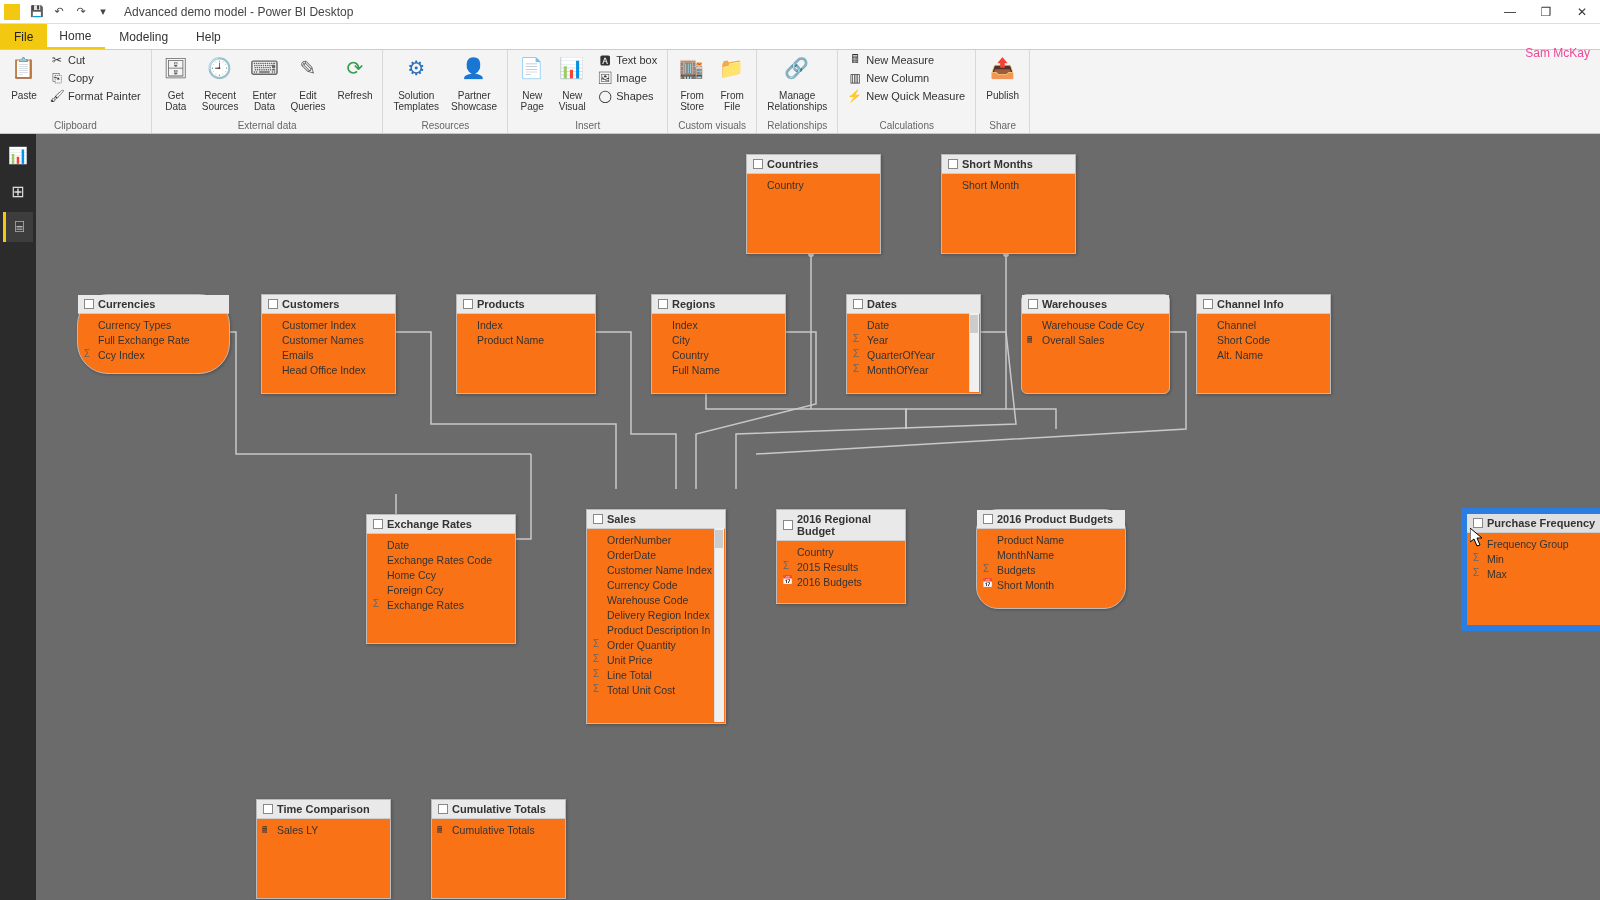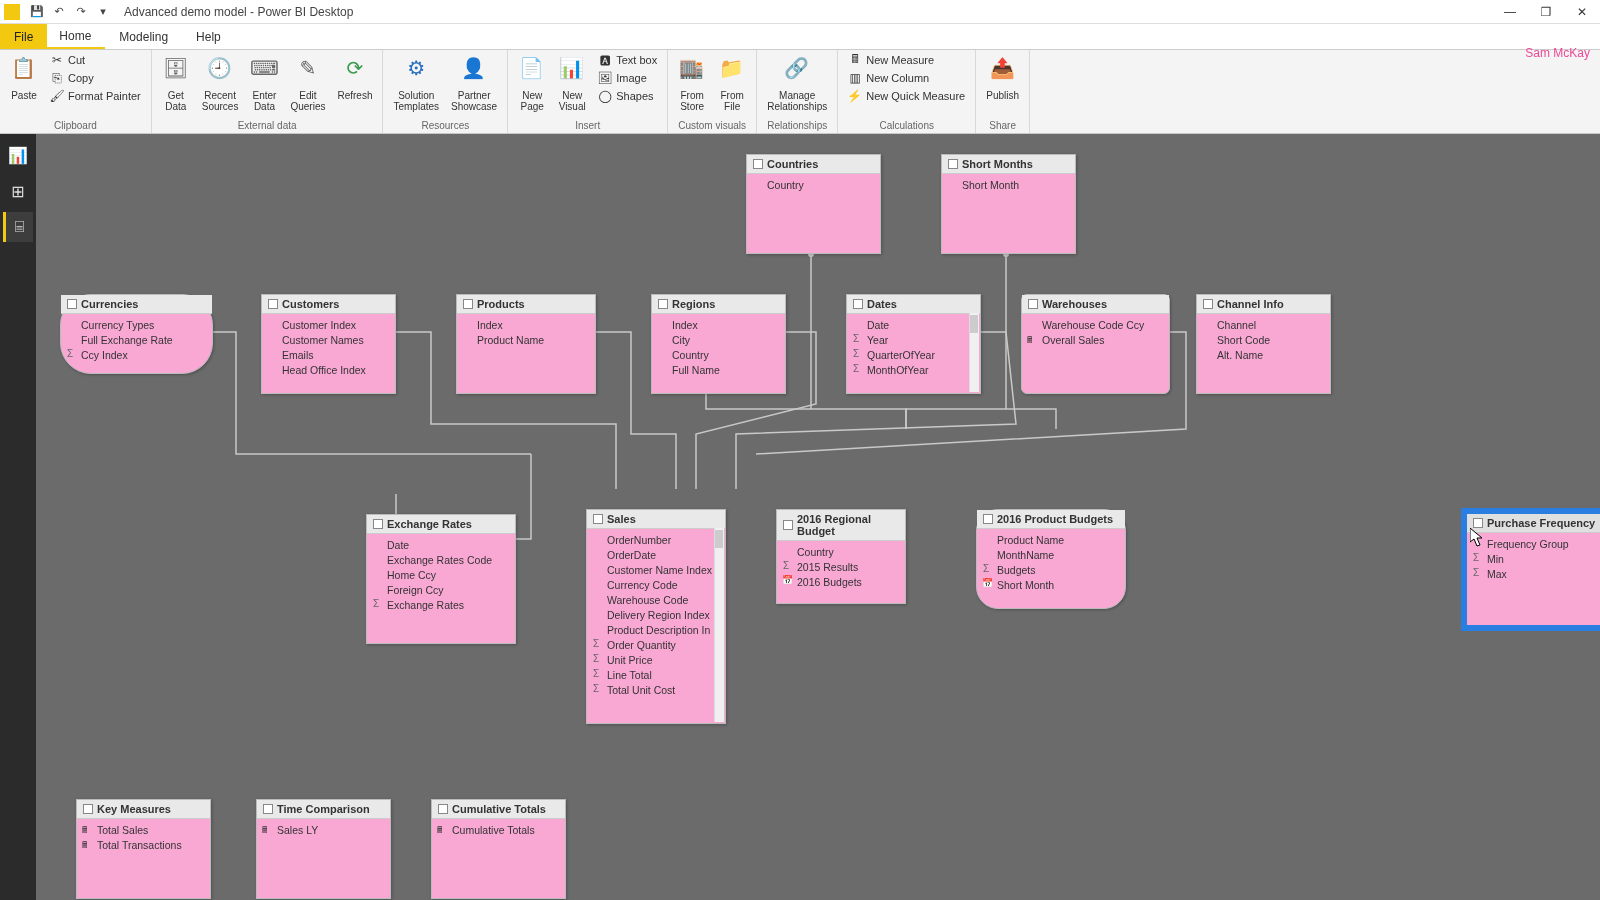--- a/index.html
+++ b/index.html
@@ -39,21 +39,21 @@
 
 
 .viewbar { position: absolute; left: 0; top: 134px; width: 36px; bottom: 0; background: #2b2b2b; display: flex; flex-direction: column; align-items: center; padding-top: 6px; gap: 6px; }
 .viewbar .vbtn { width: 30px; height: 30px; display: flex; align-items: center; justify-content: center; color: #ddd; cursor: pointer; font-size: 16px; }
 .viewbar .vbtn.active { background: #3d3d3d; border-left: 3px solid #f2c811; }
 
 
 .canvas { position: absolute; left: 36px; top: 134px; right: 0; bottom: 0; background: #6b6b6b; overflow: hidden; }
 
 
-.tcard { position: absolute; background: #f9a8d4; border: 1px solid #bbb; box-shadow: 1px 1px 3px rgba(0,0,0,.25); }
+.tcard { position: absolute; background: #f97316; border: 1px solid #bbb; box-shadow: 1px 1px 3px rgba(0,0,0,.25); }
 .tcard .thead { background: #e9e9e9; padding: 3px 6px; font-size: 11px; font-weight: bold; color: #333; display: flex; align-items: center; gap: 4px; border-bottom: 1px solid #ccc; }
 .tcard .thead .ticon { width: 10px; height: 10px; border: 1px solid #888; background: #fff; flex-shrink: 0; }
 .tcard .tbody { padding: 3px 0; max-height: 100%; overflow: hidden; }
 .tcard .field { font-size: 10.5px; color: #333; padding: 1.5px 8px 1.5px 20px; white-space: nowrap; position: relative; }
 .tcard .field.sigma::before { content: "Σ"; position: absolute; left: 6px; top: 1px; font-size: 10px; color: #666; }
 .tcard .field.calc::before { content: "🖩"; position: absolute; left: 5px; top: 1px; font-size: 9px; }
 .tcard .field.date::before { content: "📅"; position: absolute; left: 5px; top: 1px; font-size: 9px; }
 .tcard .scroll-hint { position: absolute; right: 1px; top: 18px; bottom: 1px; width: 10px; background: #f0f0f0; border-left: 1px solid #ddd; }
 .tcard .scroll-thumb { position: absolute; right: 1px; width: 8px; height: 18px; background: #ccc; }
 
@@ -281,21 +281,21 @@
   <div class="tcard" style="left:905px; top:20px; width:135px; height:100px;">
     <div class="thead">
         <span class="ticon"></span>
         <span>Short Months</span>
       </div>
     <div class="tbody">
         <div class="field">Short Month</div>
       </div>
   </div>
 
-  <div class="tcard" style="left:24px; top:160px; width:153px; height:80px;border-radius:31px;">
+  <div class="tcard" style="left:41px; top:160px; width:153px; height:80px;border-radius:31px;">
     <div class="thead">
         <span class="ticon"></span>
         <span>Currencies</span>
       </div>
     <div class="tbody">
       <div class="field">Currency Types</div>
       <div class="field">Full Exchange Rate</div>
       <div class="field sigma">Ccy Index</div>
     </div>
   </div>
@@ -443,30 +443,20 @@
         <span class="ticon"></span>
         <span>Purchase Frequency</span>
       </div>
     <div class="tbody">
       <div class="field">Frequency Group</div>
       <div class="field sigma">Min</div>
       <div class="field sigma">Max</div>
     </div>
   </div>
 
-  <div class="tcard" style="left:40px; top:665px; width:135px; height:100px;">
-    <div class="thead">
-        <span class="ticon"></span>
-        <span>Key Measures</span>
-      </div>
-    <div class="tbody">
-      <div class="field calc">Total Sales</div>
-      <div class="field calc">Total Transactions</div>
-    </div>
-  </div>
 
   <div class="tcard" style="left:220px; top:665px; width:135px; height:100px;">
     <div class="thead">
         <span class="ticon"></span>
         <span>Time Comparison</span>
       </div>
     <div class="tbody">
       <div class="field calc">Sales LY</div>
     </div>
   </div>

